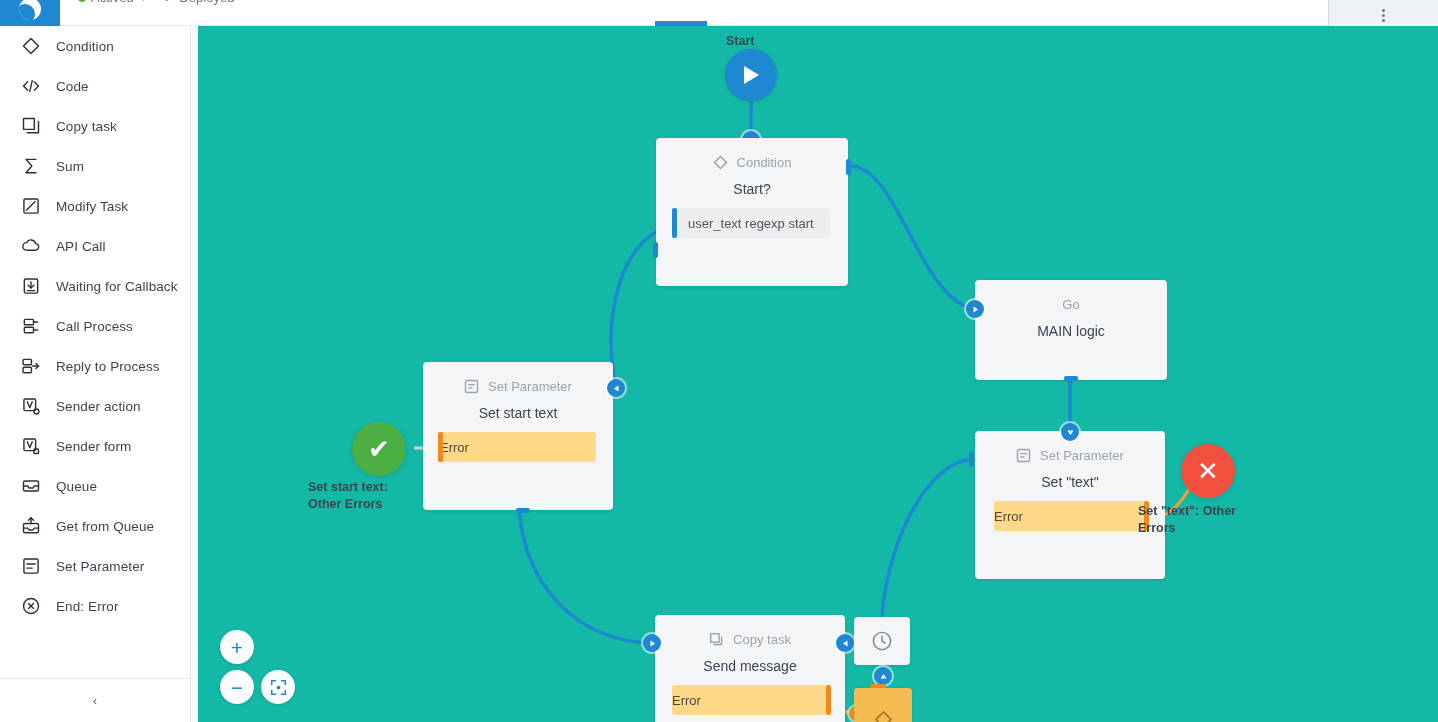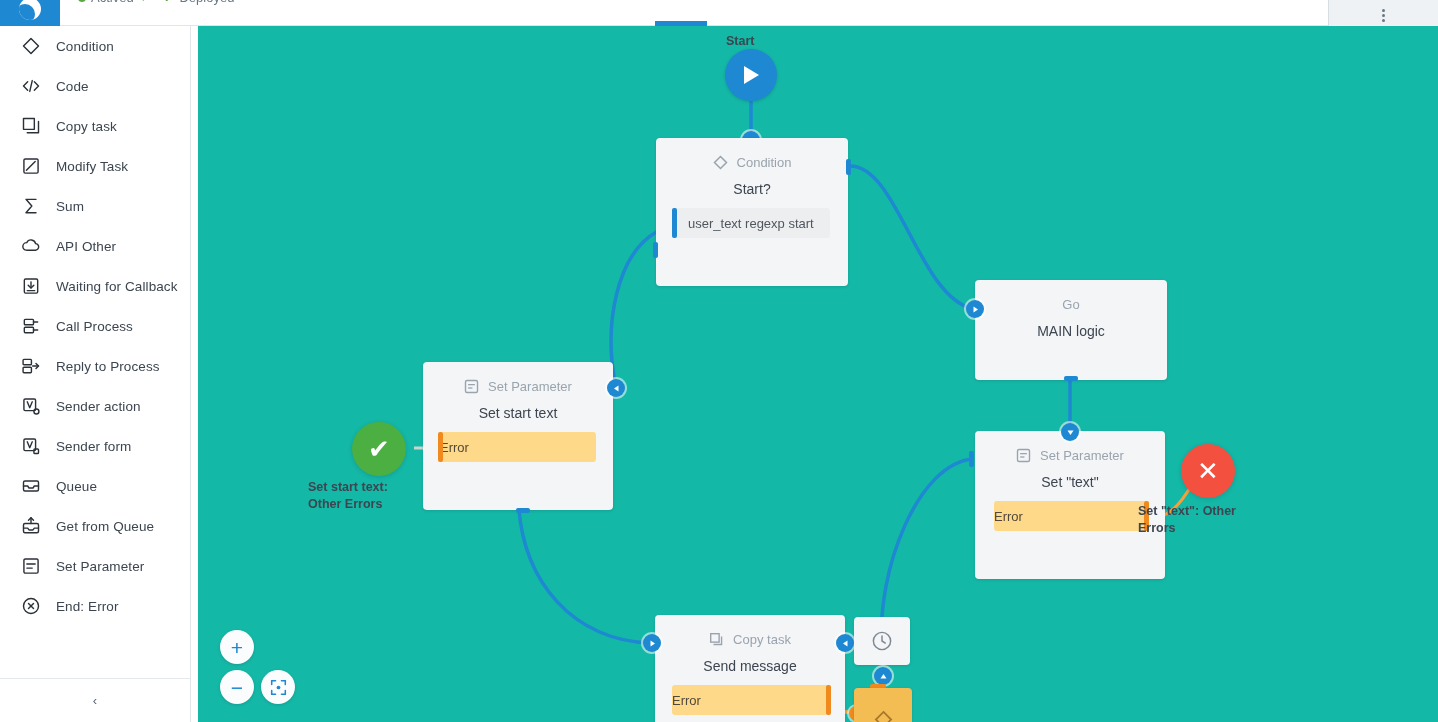--- a/index.html
+++ b/index.html
@@ -242,41 +242,41 @@
             <svg width="20" height="20" viewBox="0 0 24 24" fill="none" stroke="#2b3138" stroke-width="1.7" stroke-linecap="round" stroke-linejoin="round">
               <rect x="3" y="3" width="13" height="13"></rect>
               <path d="M7.5,20 H21 V6.5"></path>
             </svg>
           </span>
           <span class="side-label">Copy task</span>
         </div>
         <div class="side-item">
           <span class="side-ico">
             <svg width="20" height="20" viewBox="0 0 24 24" fill="none" stroke="#2b3138" stroke-width="1.7" stroke-linecap="round" stroke-linejoin="round">
+              <path d="M18,4 H6 l7,8 -7,8 h12"></path>
+            </svg>
+          </span>
+          <span class="side-label">Sum</span>
+        </div>
+        <div class="side-item">
+          <span class="side-ico">
+            <svg width="20" height="20" viewBox="0 0 24 24" fill="none" stroke="#2b3138" stroke-width="1.7" stroke-linecap="round" stroke-linejoin="round">
               <rect x="3.5" y="3.5" width="17" height="17" rx="1.5"></rect>
               <line x1="17" y1="6.5" x2="6.5" y2="17"></line>
             </svg>
           </span>
           <span class="side-label">Modify Task</span>
         </div>
         <div class="side-item">
           <span class="side-ico">
             <svg width="20" height="20" viewBox="0 0 24 24" fill="none" stroke="#2b3138" stroke-width="1.7" stroke-linecap="round" stroke-linejoin="round">
-              <path d="M18,4 H6 l7,8 -7,8 h12"></path>
-            </svg>
-          </span>
-          <span class="side-label">Sum</span>
-        </div>
-        <div class="side-item">
-          <span class="side-ico">
-            <svg width="20" height="20" viewBox="0 0 24 24" fill="none" stroke="#2b3138" stroke-width="1.7" stroke-linecap="round" stroke-linejoin="round">
               <path d="M6.5,17 a4.5,4.5 0 0,1 0.4,-9 a5.6,5.6 0 0,1 10.6,1.2 a3.9,3.9 0 0,1 -0.4,7.8 z"></path>
             </svg>
           </span>
-          <span class="side-label">API Other</span>
+          <span class="side-label">API Call</span>
         </div>
         <div class="side-item">
           <span class="side-ico">
             <svg width="20" height="20" viewBox="0 0 24 24" fill="none" stroke="#2b3138" stroke-width="1.7" stroke-linecap="round" stroke-linejoin="round">
               <rect x="4" y="3.5" width="16" height="17" rx="1.5"></rect>
               <line x1="12" y1="7" x2="12" y2="14"></line>
               <polyline points="8.6,11 12,14.4 15.4,11"></polyline>
               <line x1="7.5" y1="17.5" x2="16.5" y2="17.5"></line>
             </svg>
           </span>

